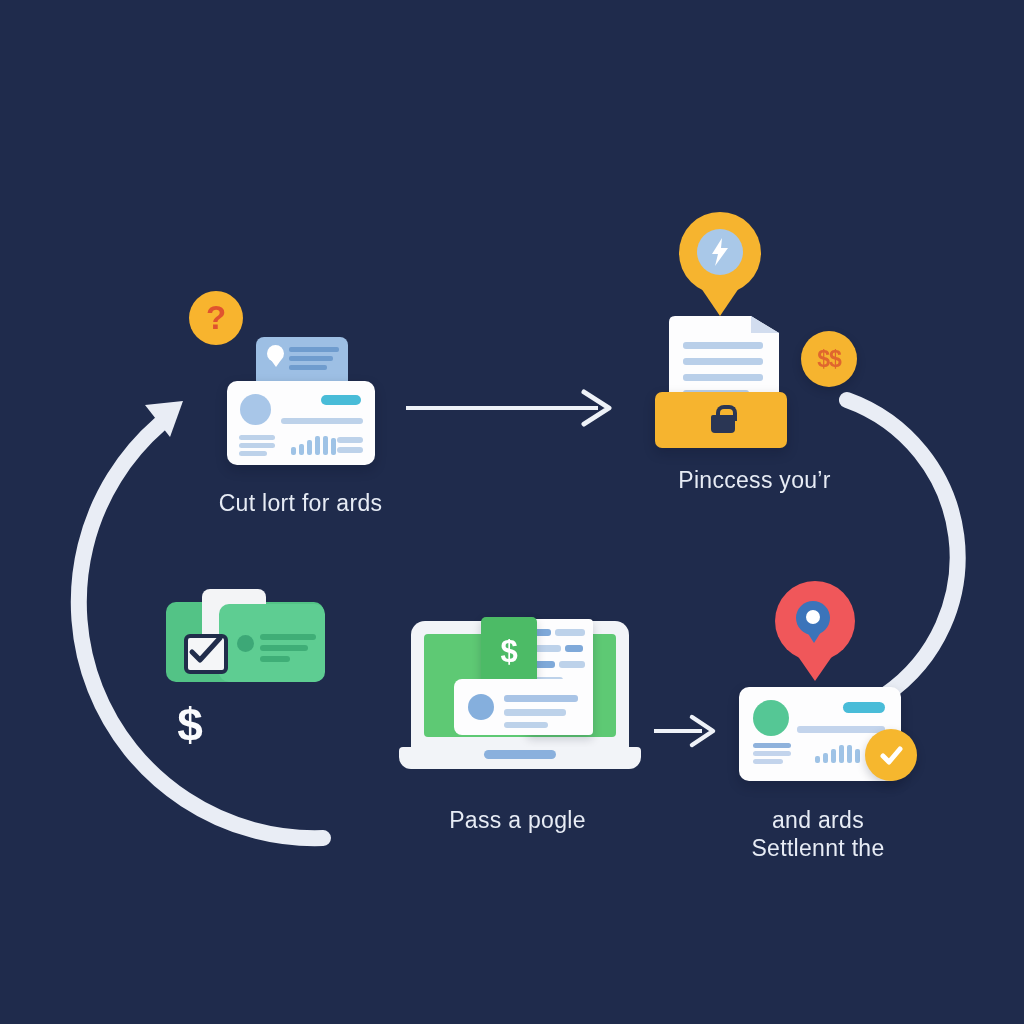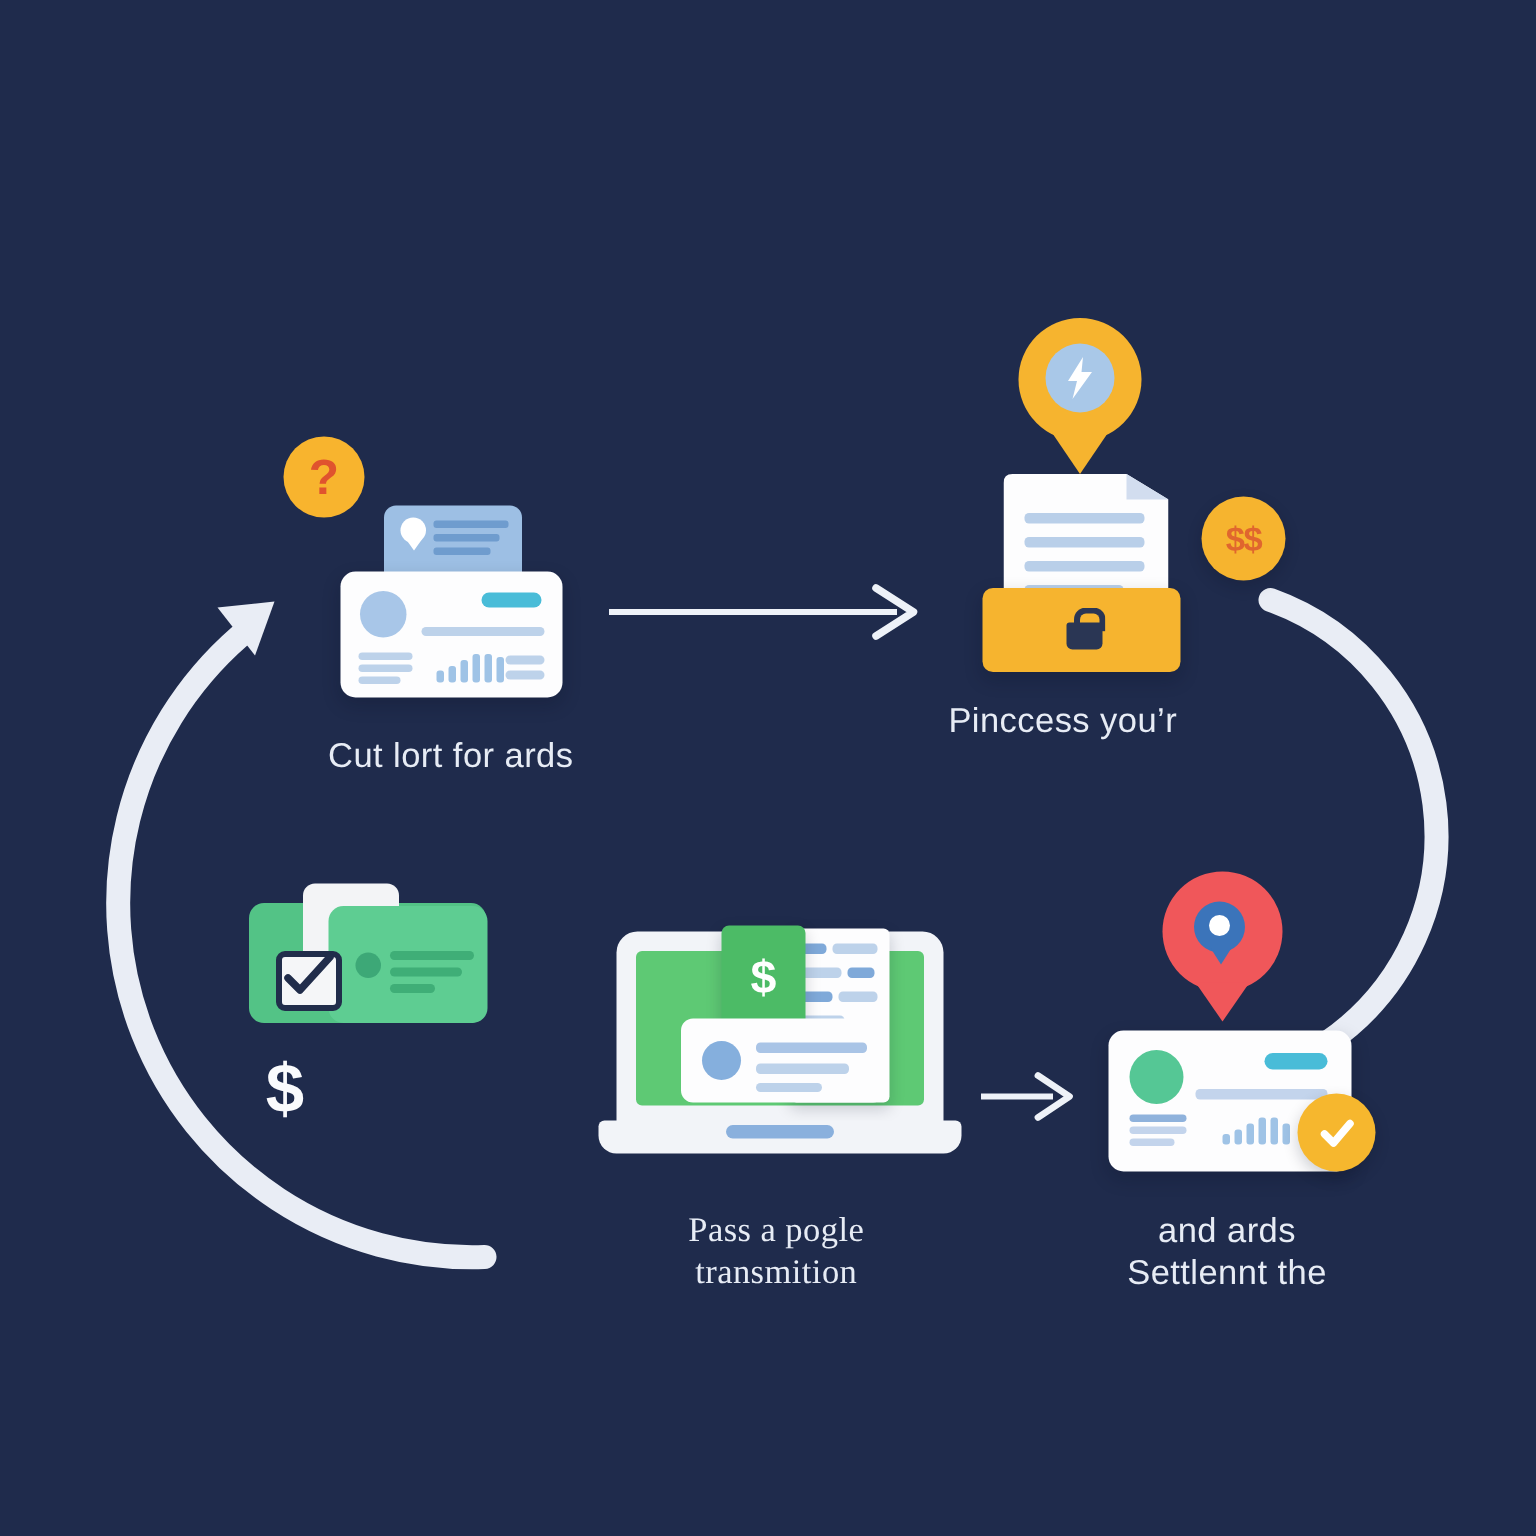--- a/index.html
+++ b/index.html
@@ -168,21 +168,21 @@
       <rect x="14" y="74" width="66" height="7" rx="3" fill="#b9cfe9"></rect>
     </svg>
     <div class="abs folder">
       <span class="bag-handle"></span>
       <span class="bag-body"></span>
     </div>
     <div class="abs coin">
       <span>$$</span>
     </div>
   </div>
-  <div class="lbl" style="left:601px;top:466px;width:215px;">
+  <div class="lbl" style="left:647px;top:466px;width:215px;">
     <span class="line">Pinccess you’r</span>
   </div>
 
   <div class="grp" style="left:160px;top:585px;width:180px;height:110px;">
     <div class="abs gc-back"></div>
     <div class="abs gc-white"></div>
     <div class="abs gc-front">
       <span class="dot"></span>
       <span class="gl" style="left:41px;top:30px;width:56px;"></span>
       <span class="gl" style="left:41px;top:41px;width:48px;"></span>
@@ -228,23 +228,22 @@
     <div class="abs lap-card">
       <span class="dot"></span>
       <span class="bar" style="left:50px;top:16px;width:74px;height:7px;background:#a9c4e6;"></span>
       <span class="bar" style="left:50px;top:30px;width:62px;height:7px;"></span>
       <span class="bar" style="left:50px;top:43px;width:44px;height:6px;"></span>
     </div>
     <div class="abs lap-base">
       <span class="lap-notch"></span>
     </div>
   </div>
-  <div class="lbl" style="left:405px;top:806px;width:225px;font-family:Liberation Serif, serif;">
+  <div class="lbl" style="left:405px;top:806px;width:225px;">
     <span class="line">Pass a pogle</span>
-    <span class="line">transmition</span>
   </div>
 
   <div class="grp" style="left:730px;top:575px;width:200px;height:220px;">
     <div class="abs pin-r"></div>
     <div class="abs pin-r-tail"></div>
     <div class="abs minipin"></div>
     <div class="abs minipin-tail"></div>
     <div class="abs minipin-dot"></div>
     <div class="abs card wcard5">
       <span class="avatar-green"></span>

